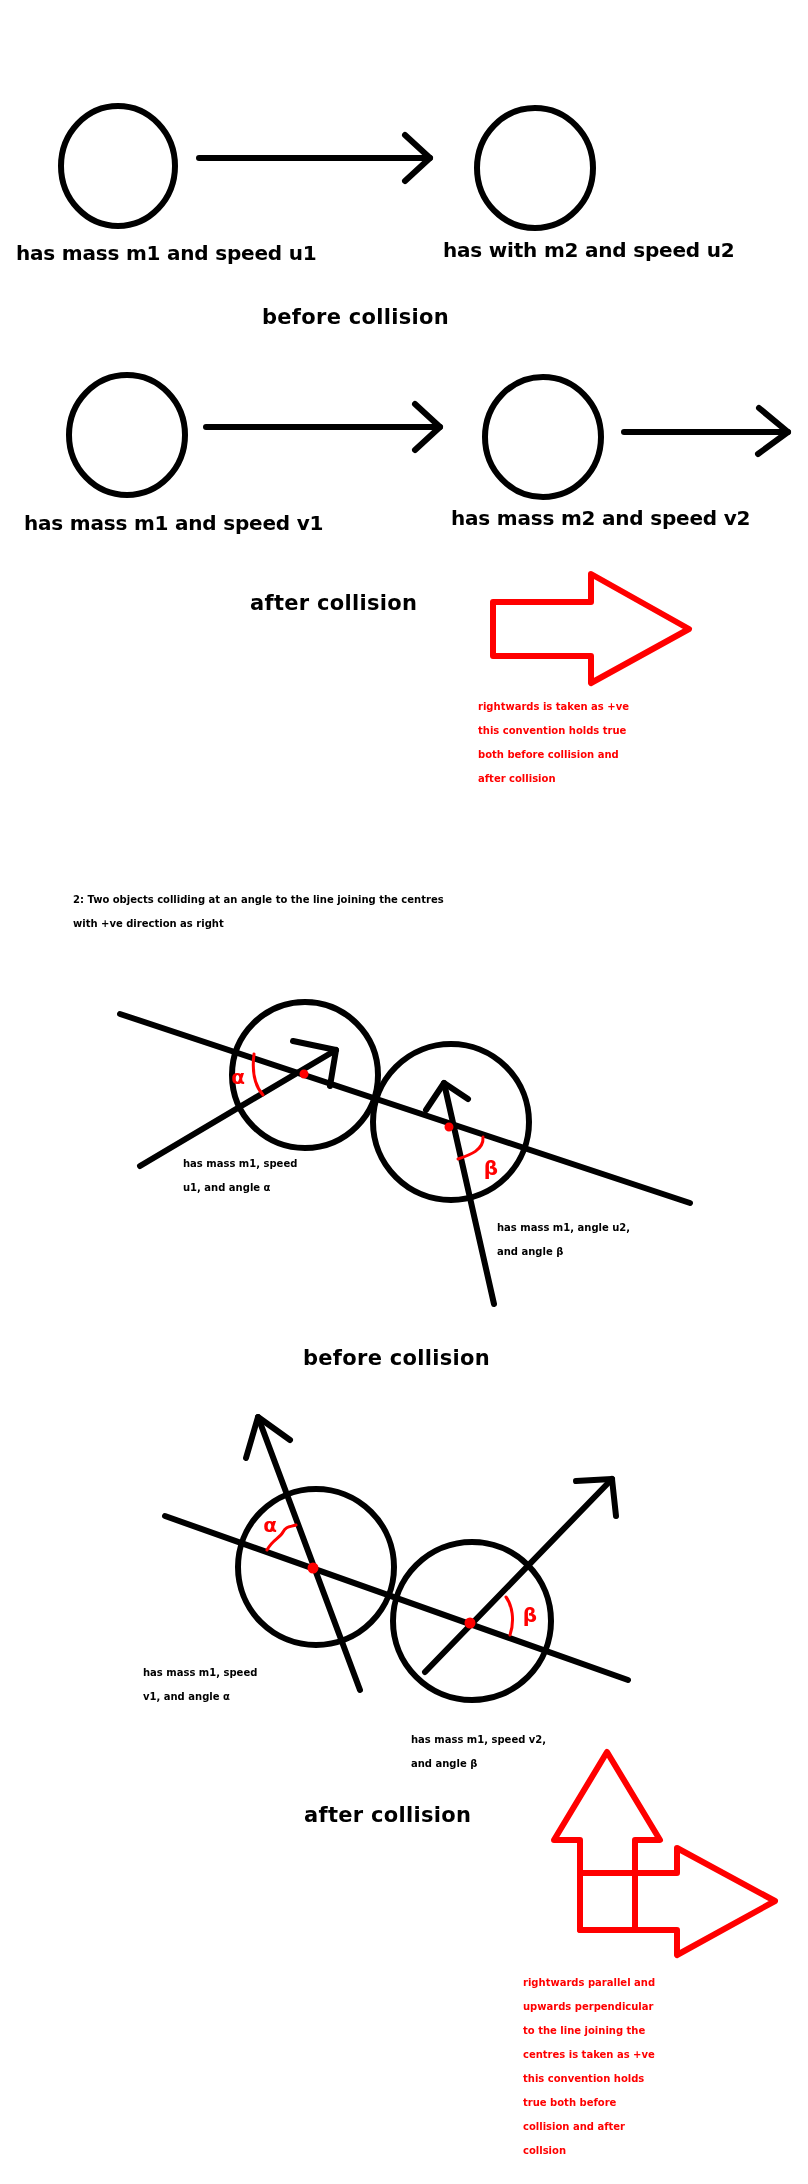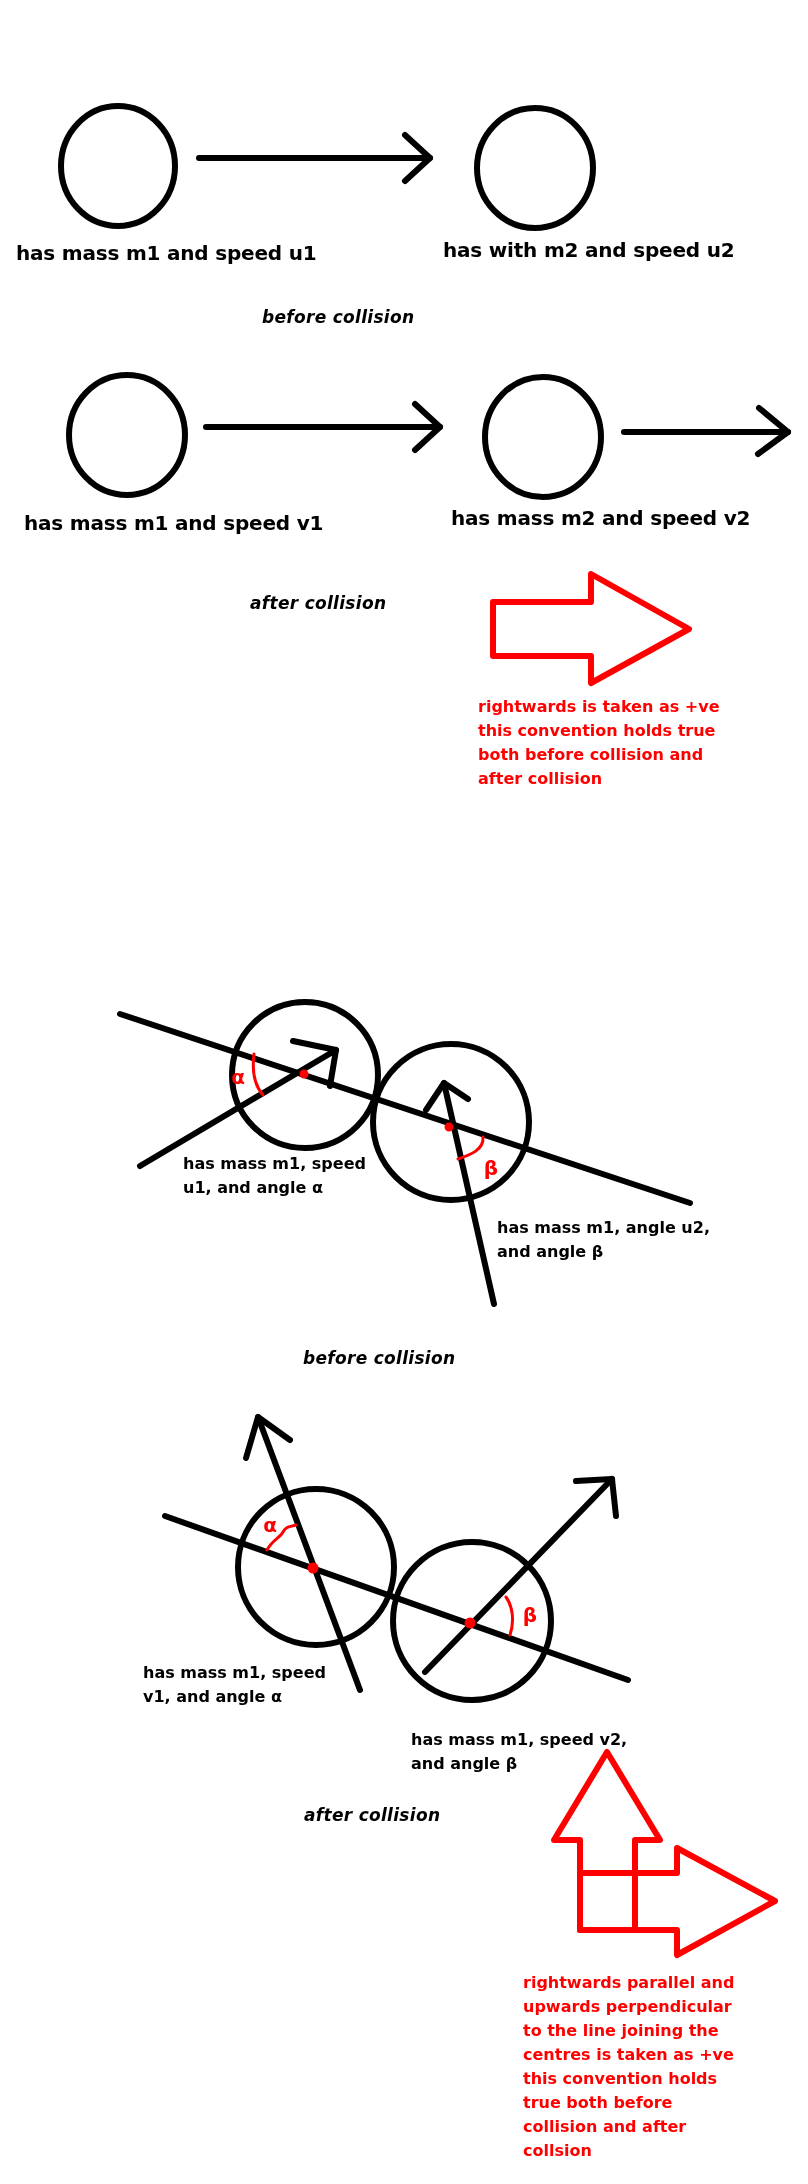--- a/index.html
+++ b/index.html
@@ -2,22 +2,22 @@
 <html><head>
 <meta charset="utf-8">
 <style>
   html, body { margin: 0; padding: 0; background: #ffffff; }
   body { width: 808px; height: 2184px; position: relative; overflow: hidden;
          font-family: "DejaVu Sans", "Liberation Sans", sans-serif; }
   .canvas { position: absolute; left: 0; top: 0; width: 808px; height: 2184px; }
   .txt { position: absolute; white-space: nowrap; font-weight: bold; color: #000;
          font-size: 20px; line-height: 24px; letter-spacing: -0.2px; transform: translateY(-12px); }
   .title { font-size: 16px; }
-  .italic-caption { font-style: italic; font-size: 17px; line-height: 28px; transform: translateY(-14px); letter-spacing: 0.3px; }
-  .note { position: absolute; font-weight: bold; font-size: 16px; line-height: 24px;
+  .italic-caption { font-size: 21px; line-height: 28px; transform: translateY(-14px); letter-spacing: 0.3px; }
+  .note { position: absolute; font-weight: bold; font-size: 10px; line-height: 24px;
           color: #ff0000; transform: translateY(-12px); }
   .note div { white-space: nowrap; }
   .greek { position: absolute; font-weight: bold; color: #ff0000; font-size: 20px; transform: translate(-50%, -50%); }
   svg { position: absolute; left: 0; top: 0; }
 </style>
 </head>
 <body>
 
 <div class="canvas">
 
@@ -101,20 +101,24 @@
   <div class="txt" style="left:451px; top:518px;">has mass m2 and speed v2</div>
   <div class="txt italic-caption" style="left:250px; top:603px;">after collision</div>
 
   <div class="note" style="left:478px; top:707px;">
     <div>rightwards is taken as +ve</div>
     <div>this convention holds true</div>
     <div>both before collision and</div>
     <div>after collision</div>
   </div>
 
+  <div class="note" style="left:73px; top:900px; color:#000;">
+    <div>2: Two objects colliding at an angle to the line joining the centres</div>
+    <div>with +ve direction as right</div>
+  </div>
 
   <div class="greek" style="left:238px; top:1077px;">α</div>
   <div class="greek" style="left:491px; top:1168px;">β</div>
 
   <div class="note" style="left:183px; top:1164px; color:#000;">
     <div>has mass m1, speed</div>
     <div>u1, and angle α</div>
   </div>
   <div class="note" style="left:497px; top:1228px; color:#000;">
     <div>has mass m1, angle u2,</div>

